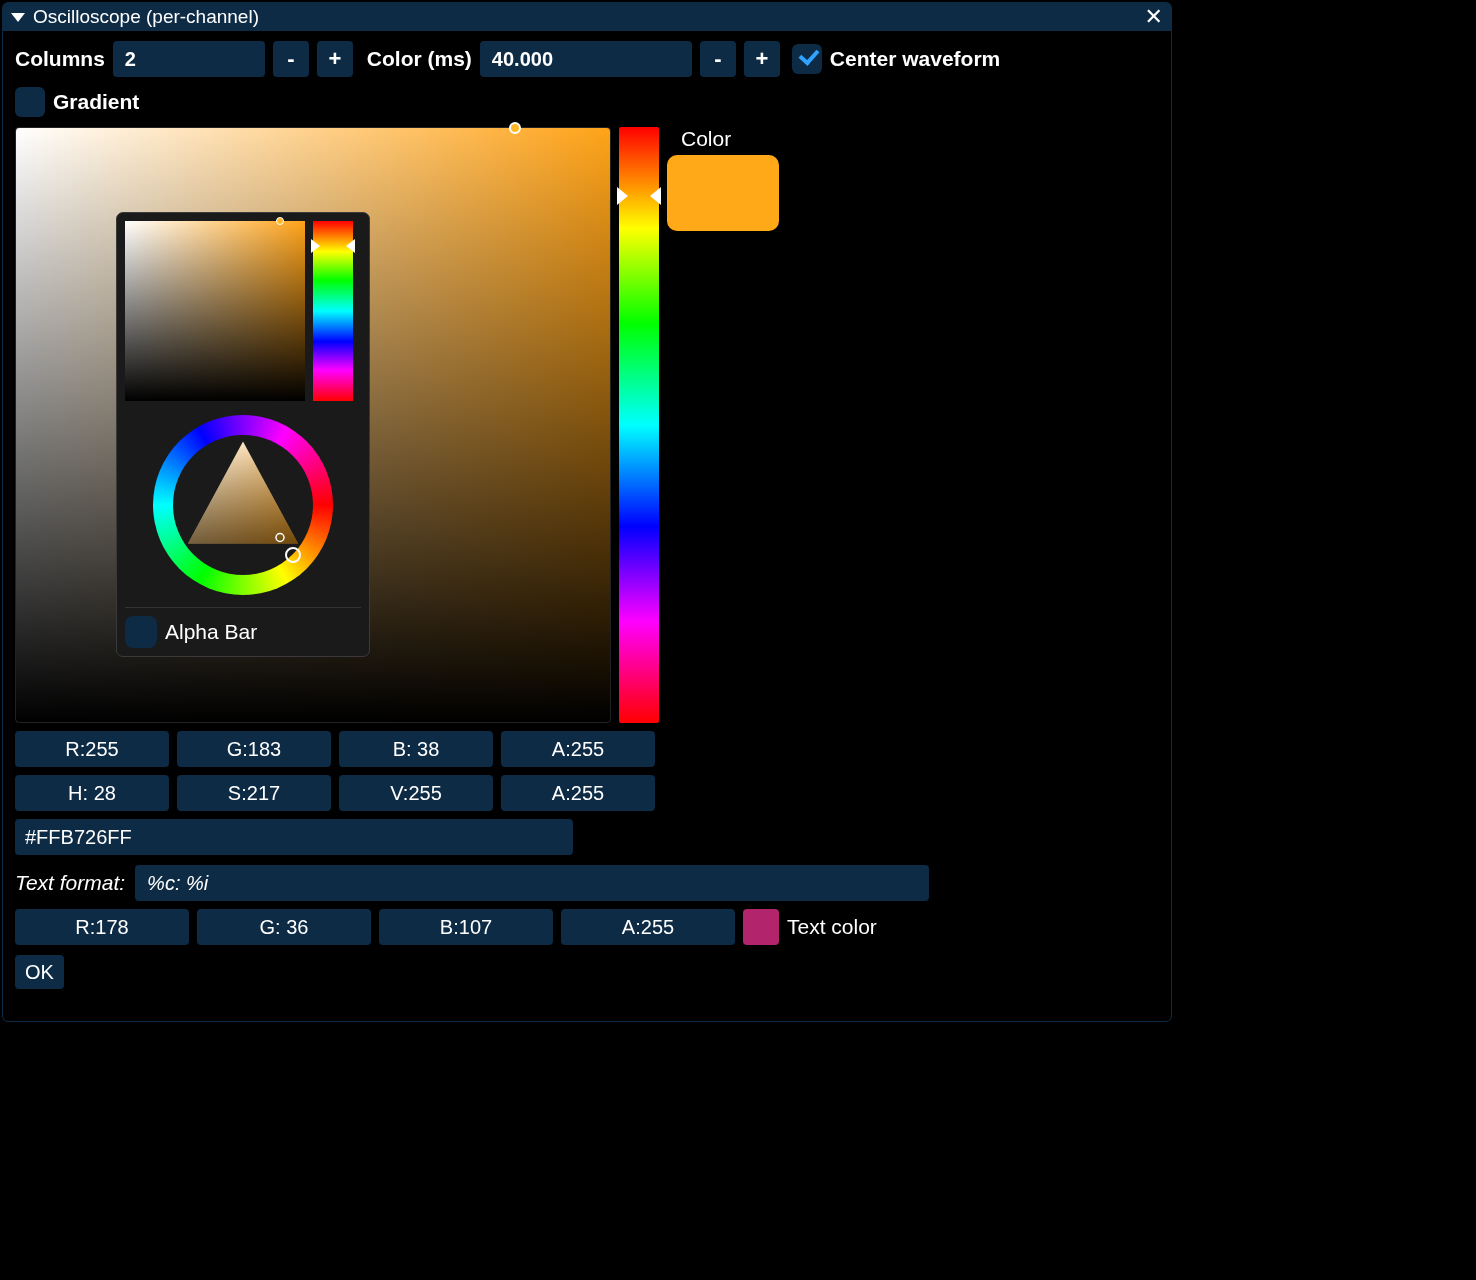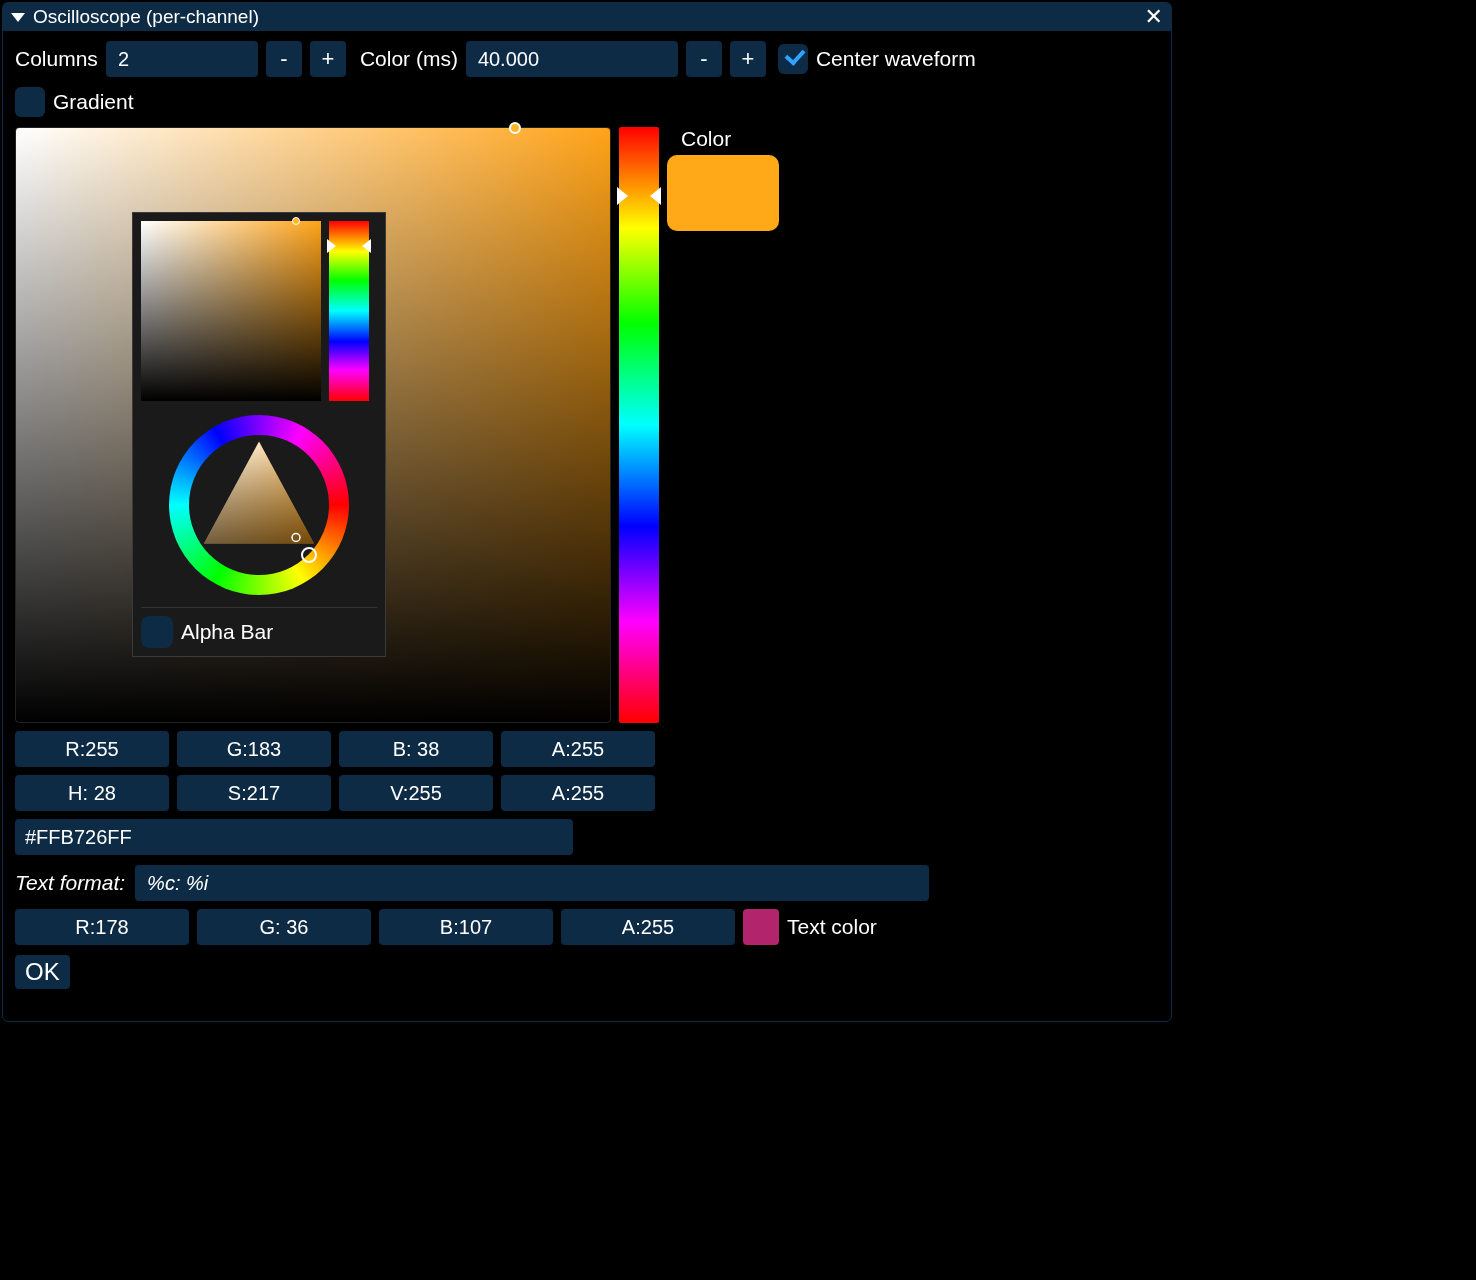--- a/index.html
+++ b/index.html
@@ -40,21 +40,21 @@
     margin-right: 8px;
   }
   .titlebar .close {
     margin-left: auto;
     font-size: 22px;
     line-height: 20px;
     cursor: pointer;
     font-weight: 300;
   }
   .content { padding: 10px 12px; }
-  .row { display: flex; align-items: center; gap: 8px; margin-bottom: 10px; }
+  .row { display: flex; align-items: center; gap: 8px; margin-bottom: 10px; font-weight: bold; }
   .label { font-size: 21px; }
   .field {
     background: #0d2b45;
     border-radius: 4px;
     height: 36px;
     display: flex;
     align-items: center;
     padding: 0 12px;
     font-size: 20px;
     color: #fff;
@@ -132,25 +132,25 @@
   .swatch-col { display:flex; flex-direction:column; gap:4px; }
   .swatch-label { font-size:21px; margin-left:14px; }
   .swatch {
     width:112px;height:76px;border-radius:10px;
     background:#ffa918;
   }
 
   
   .inset-panel {
     position:absolute;
-    left:116px; top:84px;
+    left:100px; top:84px;
     width: 254px;
     background:#1a1a1a;
     border:1px solid #3a3a3a;
-    border-radius:0;
+    border-radius:7px;
     padding:8px;
     z-index:5;
   }
   .inset-top { display:flex; gap:8px; }
   .inset-sv {
     width:180px;height:180px;
     background: linear-gradient(to top, #000, rgba(0,0,0,0)),
                 linear-gradient(to right, #fff, #ffa318);
     position:relative;
   }
@@ -214,21 +214,21 @@
 
   .txtcolor-row { display:flex; gap:8px; align-items:center; margin-top:8px; }
   .txtcolor-row .field { width:174px; }
   .swatch-sm { width:36px;height:36px;border-radius:4px;background:#b2246b; }
 
   .ok-btn {
     margin-top:10px;
     background:#0d2b45;
     display:inline-flex;align-items:center;justify-content:center;
     height:34px;padding:0 10px;border-radius:4px;
-    font-size:24px;cursor:pointer;
+    font-size:20px;cursor:pointer;
   }
 </style>
 </head>
 <body>
 
 <div class="window">
 
   <div class="titlebar">
     <span class="tri"></span>
     <span>Oscilloscope (per-channel)</span>

